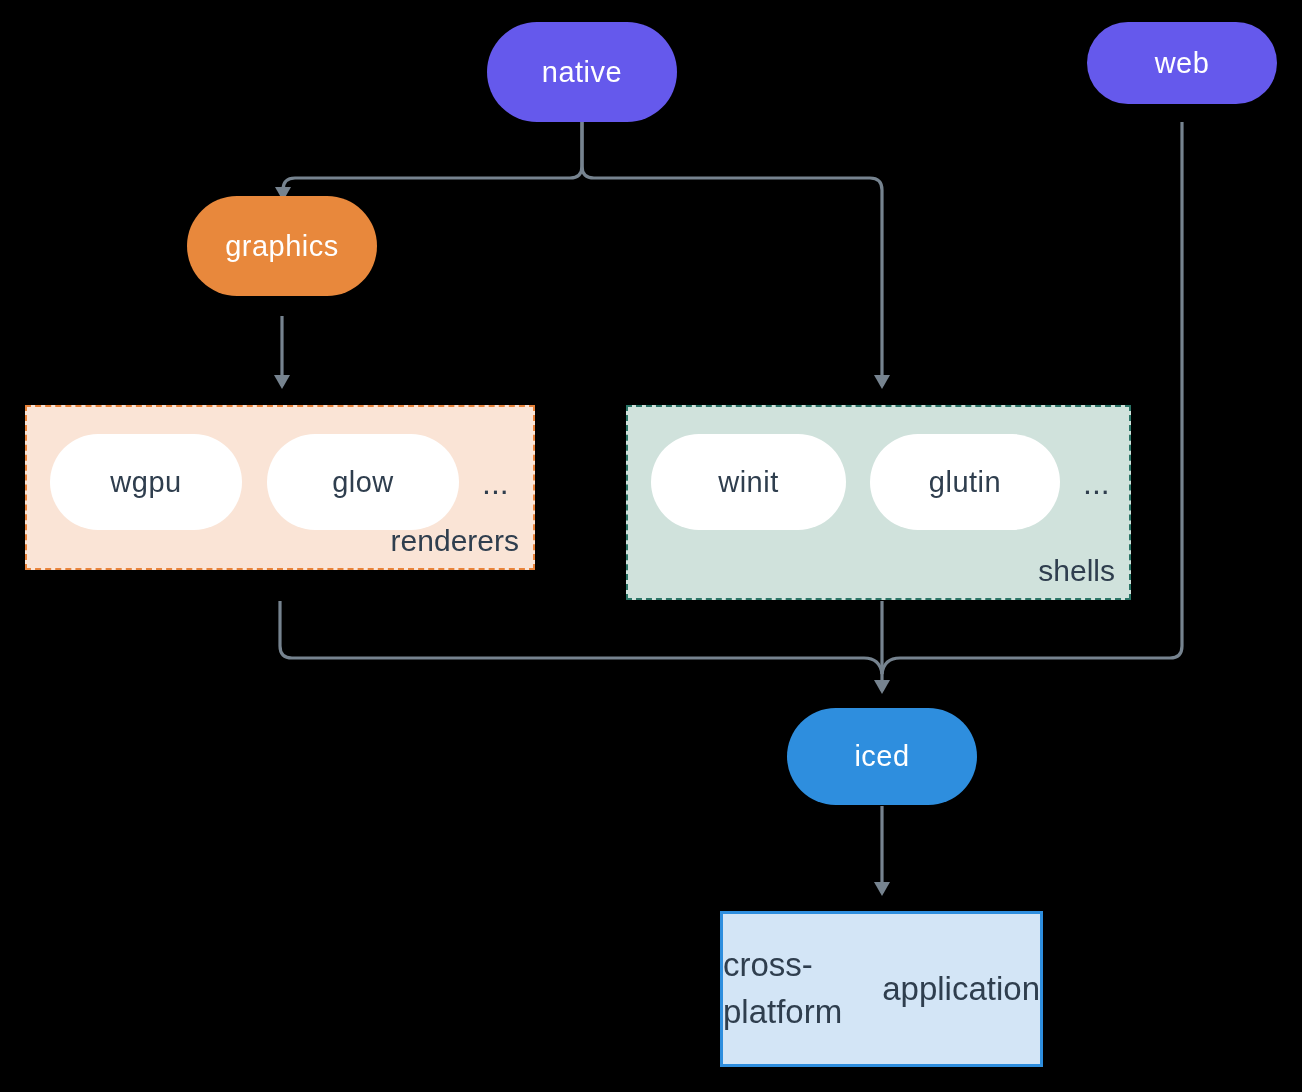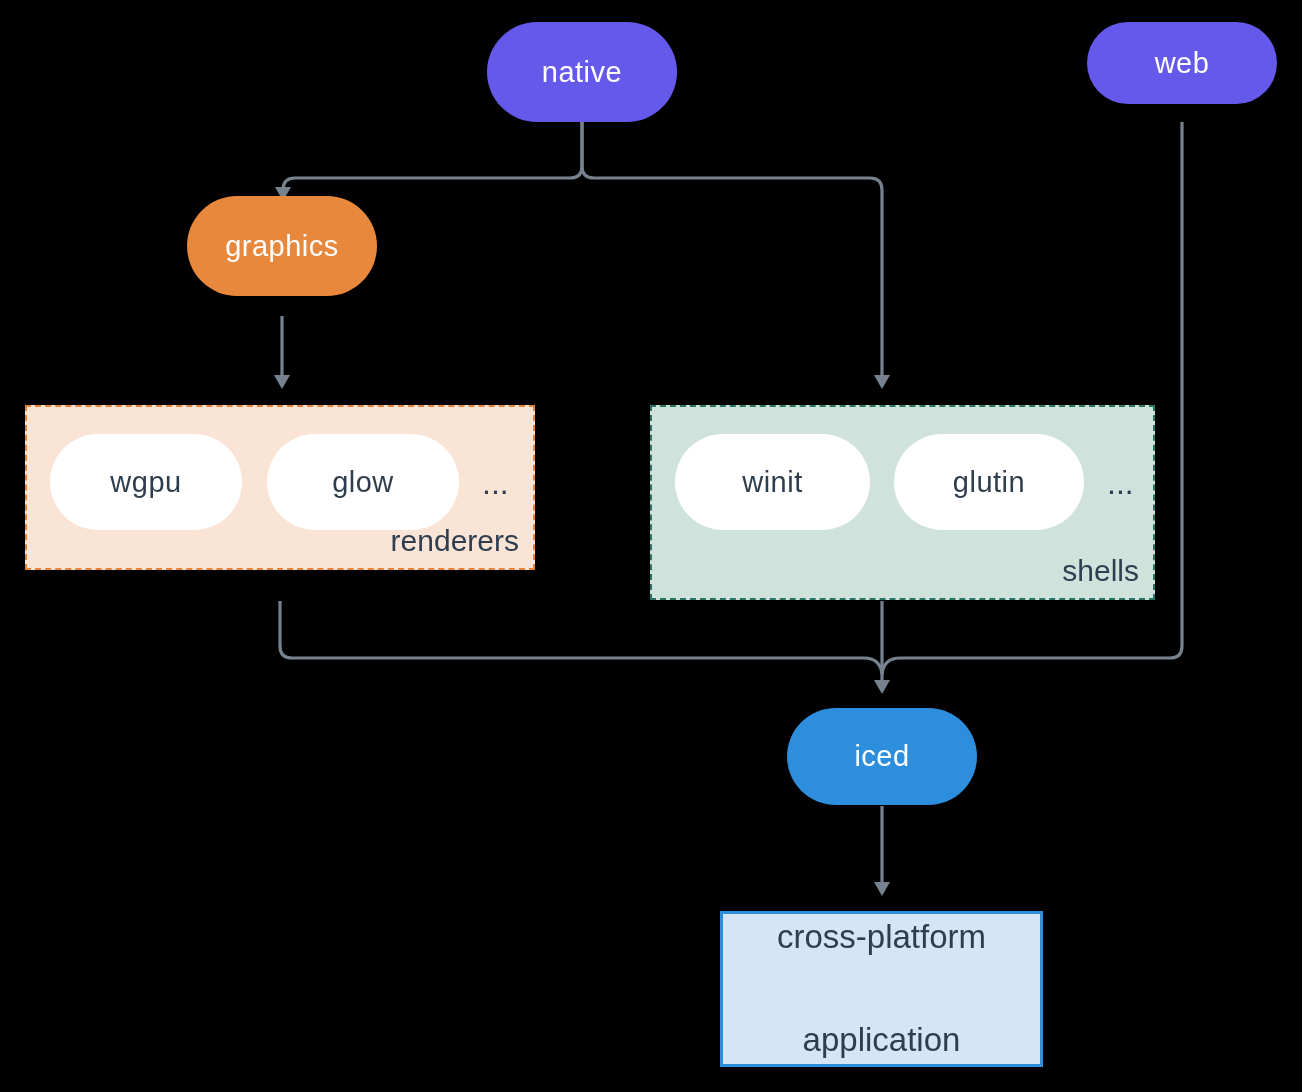--- a/index.html
+++ b/index.html
@@ -75,37 +75,37 @@
   .app-box {
     position: absolute;
     left: 720px;
     top: 911px;
     width: 323px;
     height: 156px;
     box-sizing: border-box;
     background: var(--app-fill, #D3E5F6);
     border: 3px solid var(--app-border, #2E8EDE);
     display: flex;
-    flex-direction: column;
+    flex-direction: row;
     align-items: center;
     justify-content: space-between;
     font-size: 33px;
     line-height: 1.42;
     color: var(--text-dark, #2F3E4E);
     z-index: 2;
   }
 
   
   .node-native   { left: 487px;  top: 22px;  width: 190px; height: 100px; }
   .node-web      { left: 1087px; top: 22px;  width: 190px; height: 82px; }
   .node-graphics { left: 187px;  top: 196px; width: 190px; height: 100px; }
   .node-iced     { left: 787px;  top: 708px; width: 190px; height: 97px; }
 
   .box-renderers { left: 25px;  top: 405px; width: 510px; height: 165px; }
-  .box-shells    { left: 650px; top: 405px; width: 505px; height: 195px; padding-left: 13px; }
+  .box-shells    { left: 626px; top: 405px; width: 505px; height: 195px; padding-left: 13px; }
 
   .node-wgpu   { left: 23px;  top: 27px; width: 192px; height: 96px; }
   .node-glow   { left: 240px; top: 27px; width: 192px; height: 96px; }
   .node-winit  { left: 23px;  top: 27px; width: 195px; height: 96px; }
   .node-glutin { left: 242px; top: 27px; width: 190px; height: 96px; }
 
   .renderers-ellipsis { left: 455px; top: 58px; }
   .shells-ellipsis    { left: 455px; top: 58px; }
 </style>
 </head>

